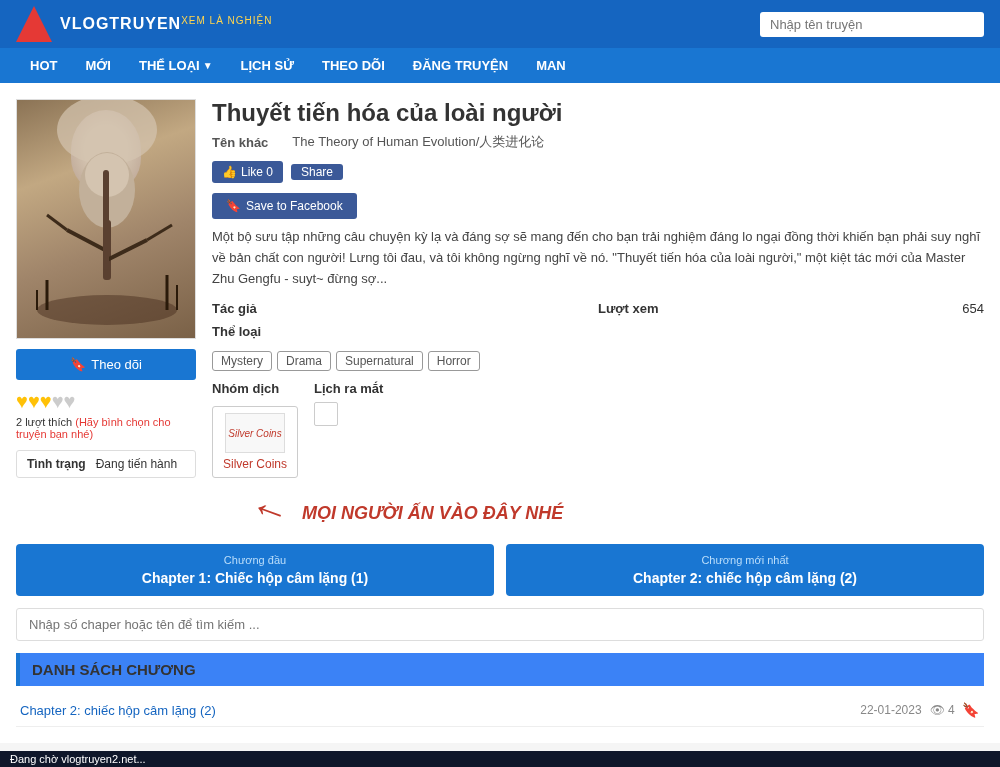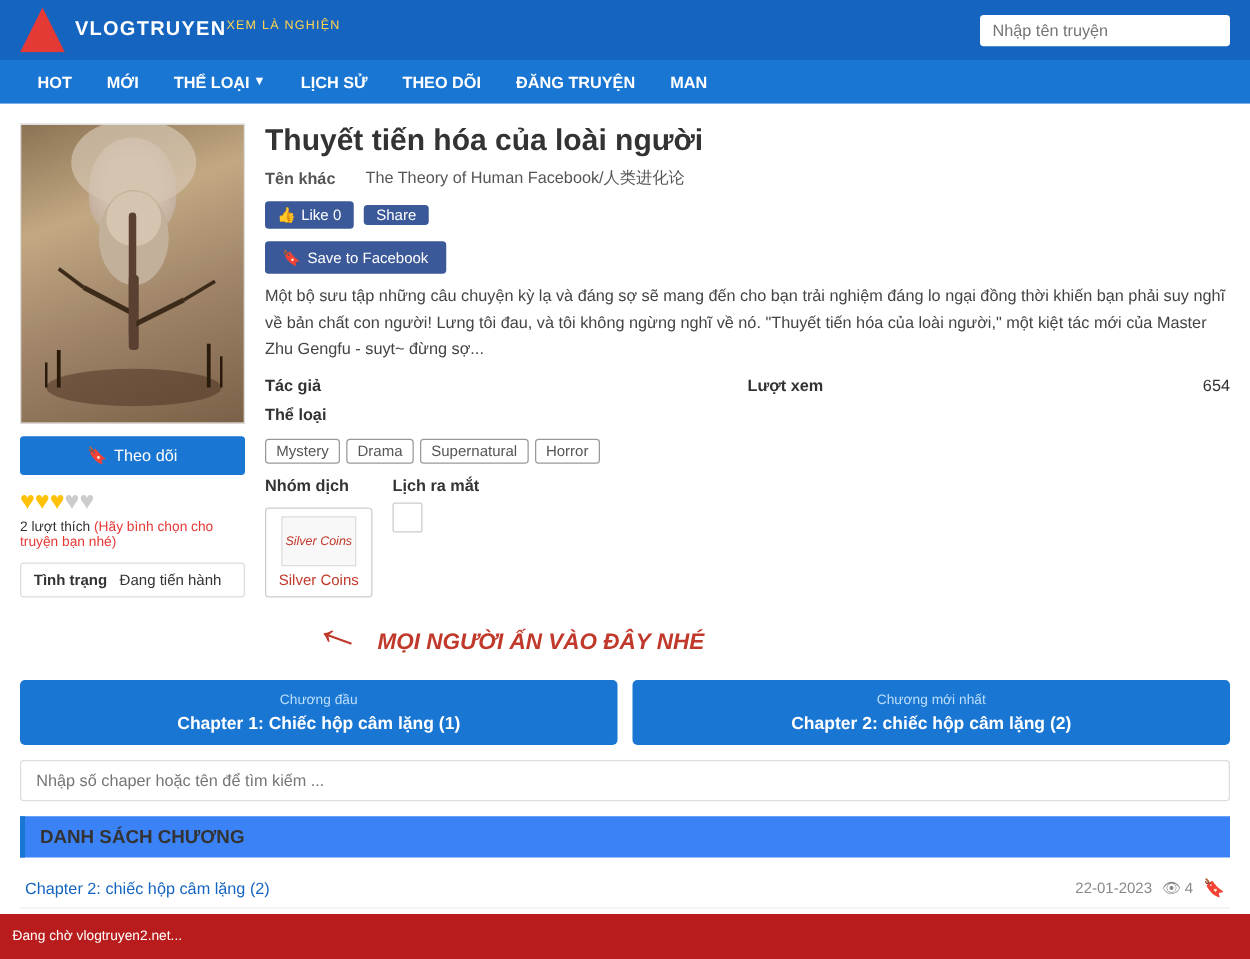--- a/index.html
+++ b/index.html
@@ -38,21 +38,21 @@
     .logo-sub {
       color: #ffd54f;
       font-size: 10px;
       letter-spacing: 1px;
     }
     .search-input {
       padding: 5px 10px;
       border: none;
       border-radius: 3px;
       font-size: 13px;
-      width: 200px;
+      width: 224px;
       color: #ec4899;
     }
 
     
     .nav-bar {
       background: #1976d2;
       display: flex;
       align-items: center;
       padding: 0 16px;
     }
@@ -343,24 +343,24 @@
     }
     .chapter-name { color: #1565c0; font-size: 13px; cursor: pointer; }
     .chapter-meta { display: flex; align-items: center; gap: 8px; color: #888; font-size: 12px; }
     .chapter-date {}
     .chapter-views { display: flex; align-items: center; gap: 3px; }
     .eye-icon { font-size: 12px; }
     .bookmark-icon { font-size: 14px; color: #555; cursor: pointer; }
 
     
     .status-bar {
-      background: #b91c1c;
+      background: #0f172a;
       color: #fff;
       font-size: 11px;
-      padding: 12px 10px;
+      padding: 2px 10px;
       position: fixed;
       bottom: 0;
       left: 0;
       right: 0;
     }
 
     .save-fb-row {
       margin-bottom: 8px;
     }
   </style>
@@ -441,21 +441,21 @@
         &nbsp;
         <span>Đang tiến hành</span>
       </div>
     </div>
 
     <div class="right-panel">
       <h1 class="manga-title">Thuyết tiến hóa của loài người</h1>
 
       <div class="alt-name-row">
         <span class="alt-name-label">Tên khác</span>
-        <span class="alt-name-value">The Theory of Human Facebook/人类进化论</span>
+        <span class="alt-name-value">The Theory of Human Evolution/人类进化论</span>
       </div>
 
       <div class="social-row">
         <button class="fb-like-btn">
           <span>👍</span>
           <span>Like 0</span>
         </button>
         <button class="fb-share-btn">Share</button>
       </div>
 

